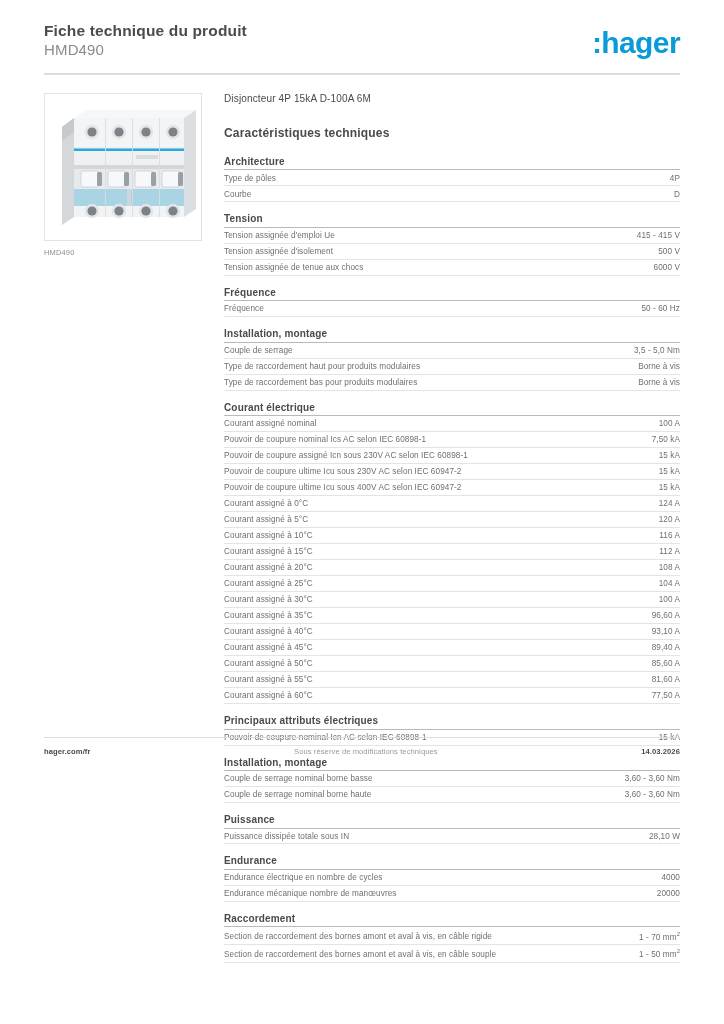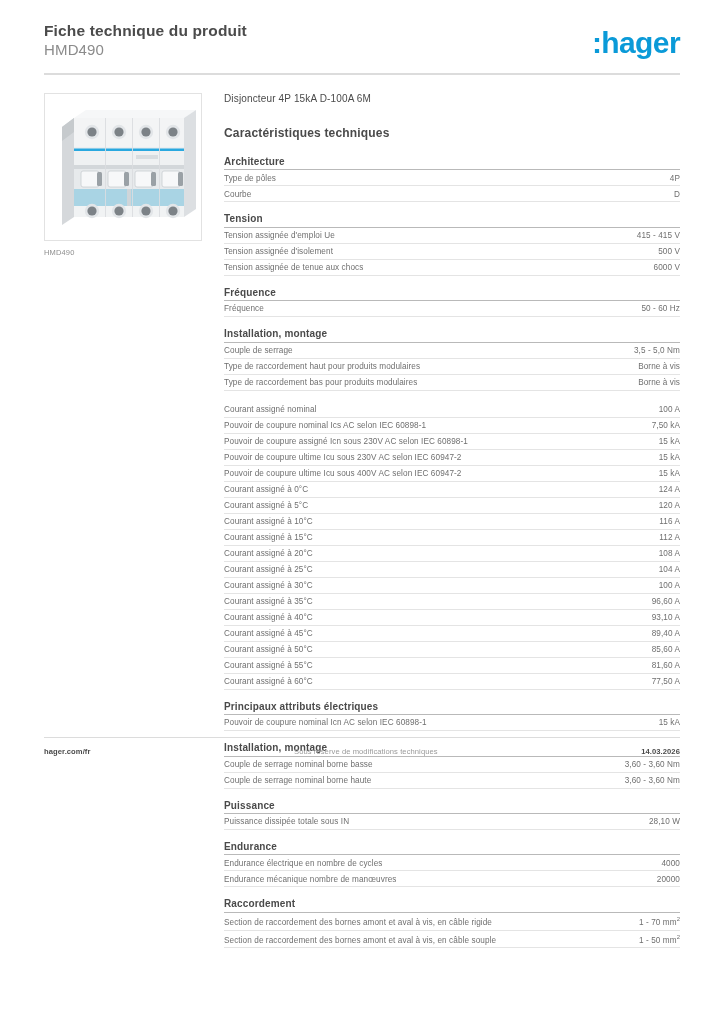--- a/index.html
+++ b/index.html
@@ -301,20 +301,21 @@
             <div class="spec-row">
               <div class="spec-label">Type de raccordement haut pour produits modulaires</div>
               <div class="spec-value">Borne à vis</div>
             </div>
             <div class="spec-row">
               <div class="spec-label">Type de raccordement bas pour produits modulaires</div>
               <div class="spec-value">Borne à vis</div>
             </div>
           </div>
           <div class="spec-group">
+            <div class="group-title">Courant électrique</div>
             <div class="spec-row">
               <div class="spec-label">Courant assigné nominal</div>
               <div class="spec-value">100 A</div>
             </div>
             <div class="spec-row">
               <div class="spec-label">Pouvoir de coupure nominal Ics AC selon IEC 60898-1</div>
               <div class="spec-value">7,50 kA</div>
             </div>
             <div class="spec-row">
               <div class="spec-label">Pouvoir de coupure assigné Icn sous 230V AC selon IEC 60898-1</div>

